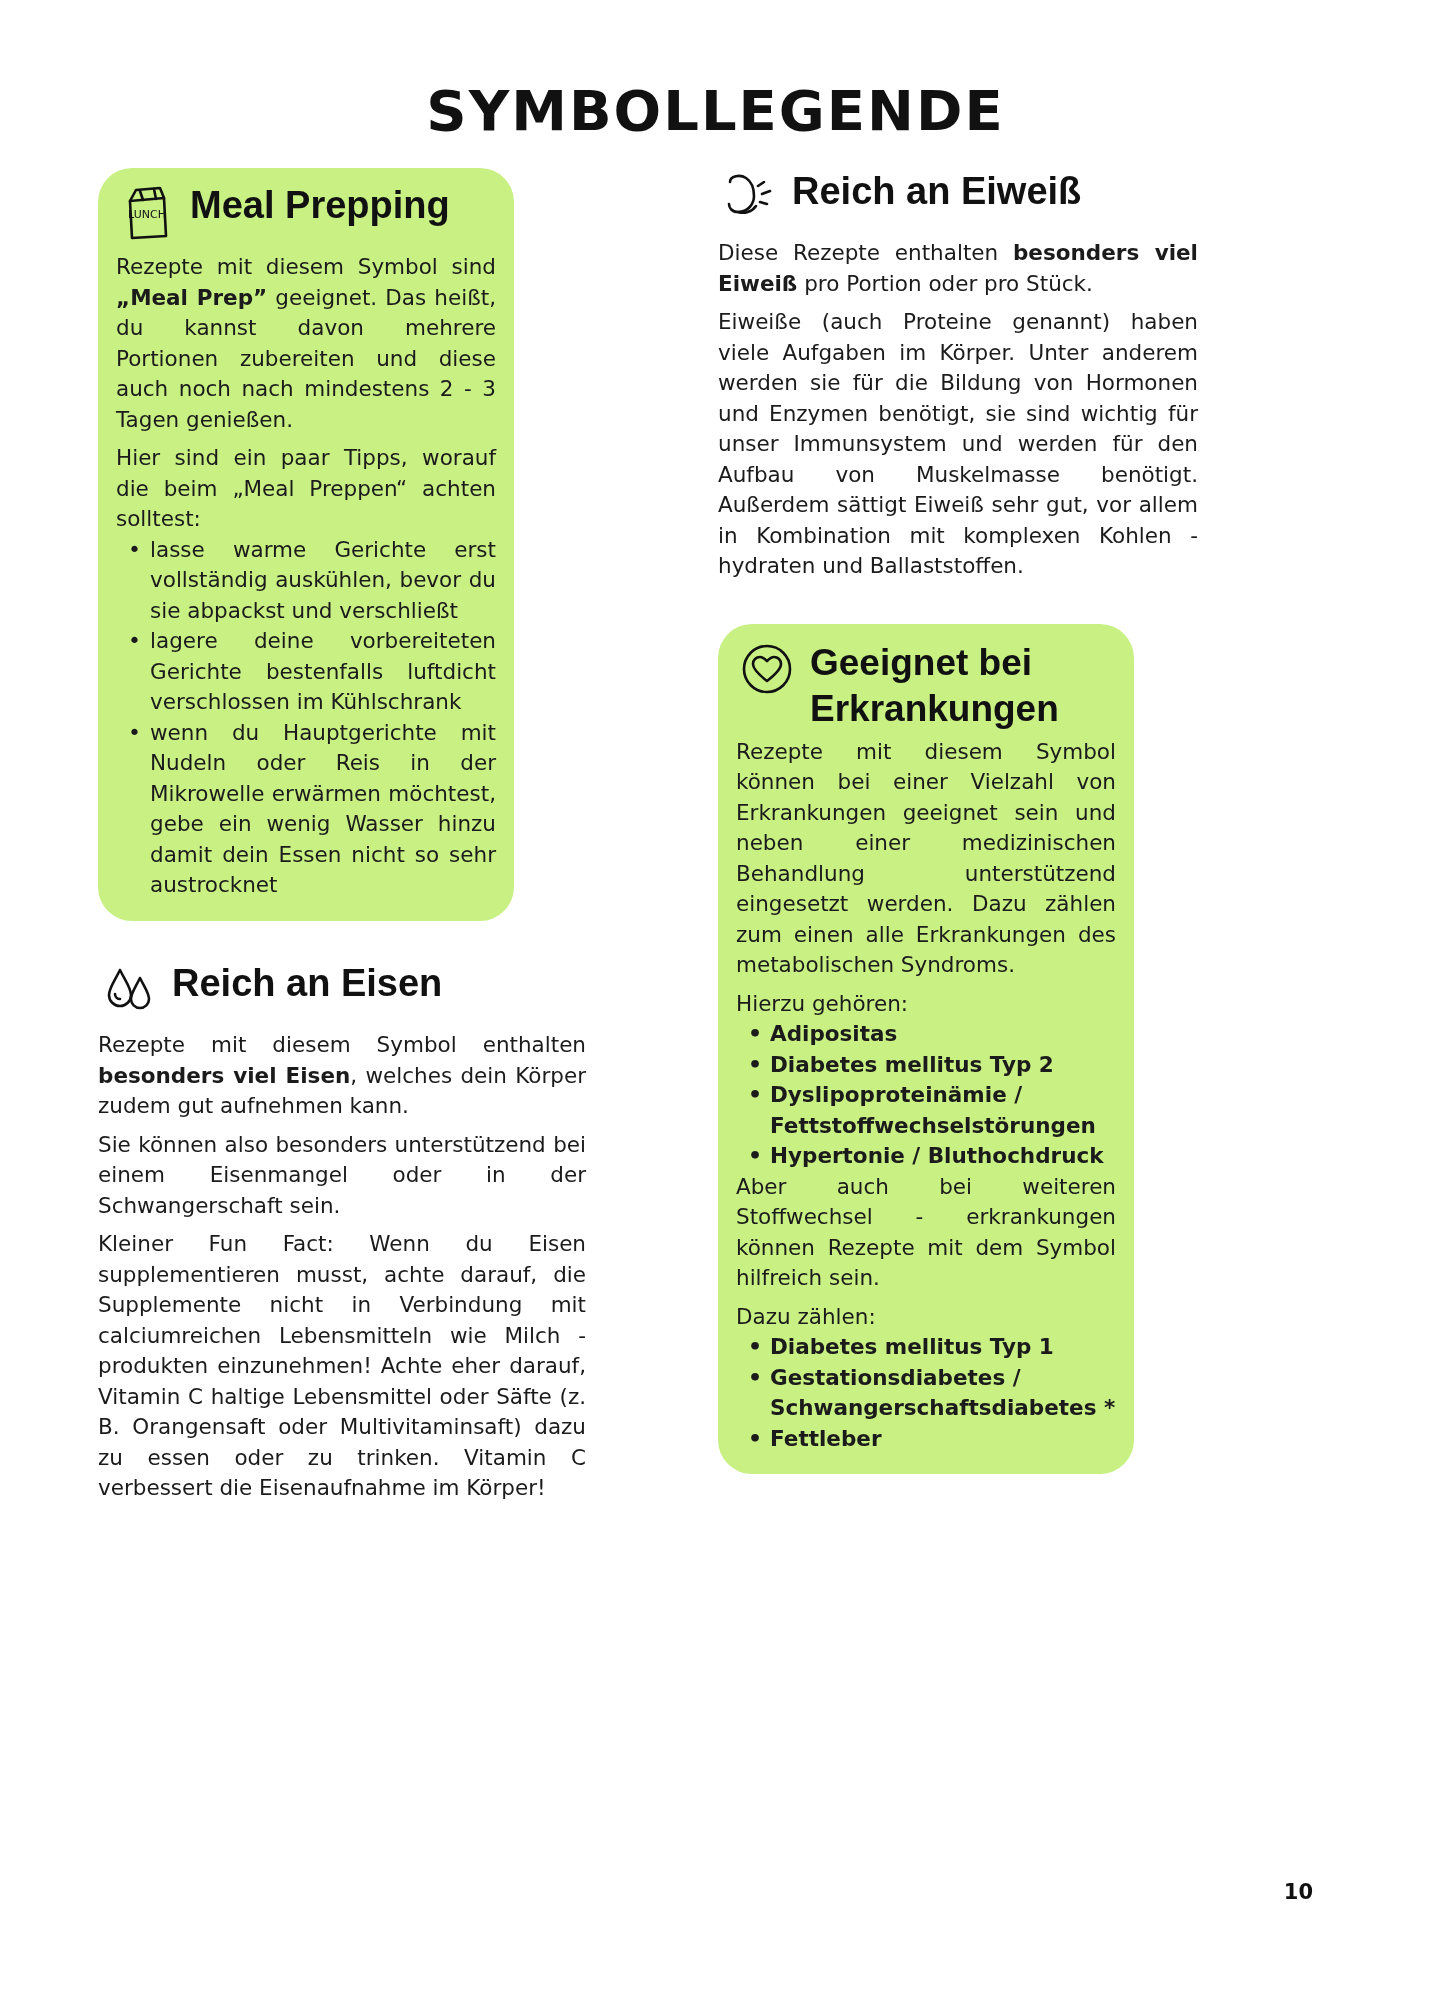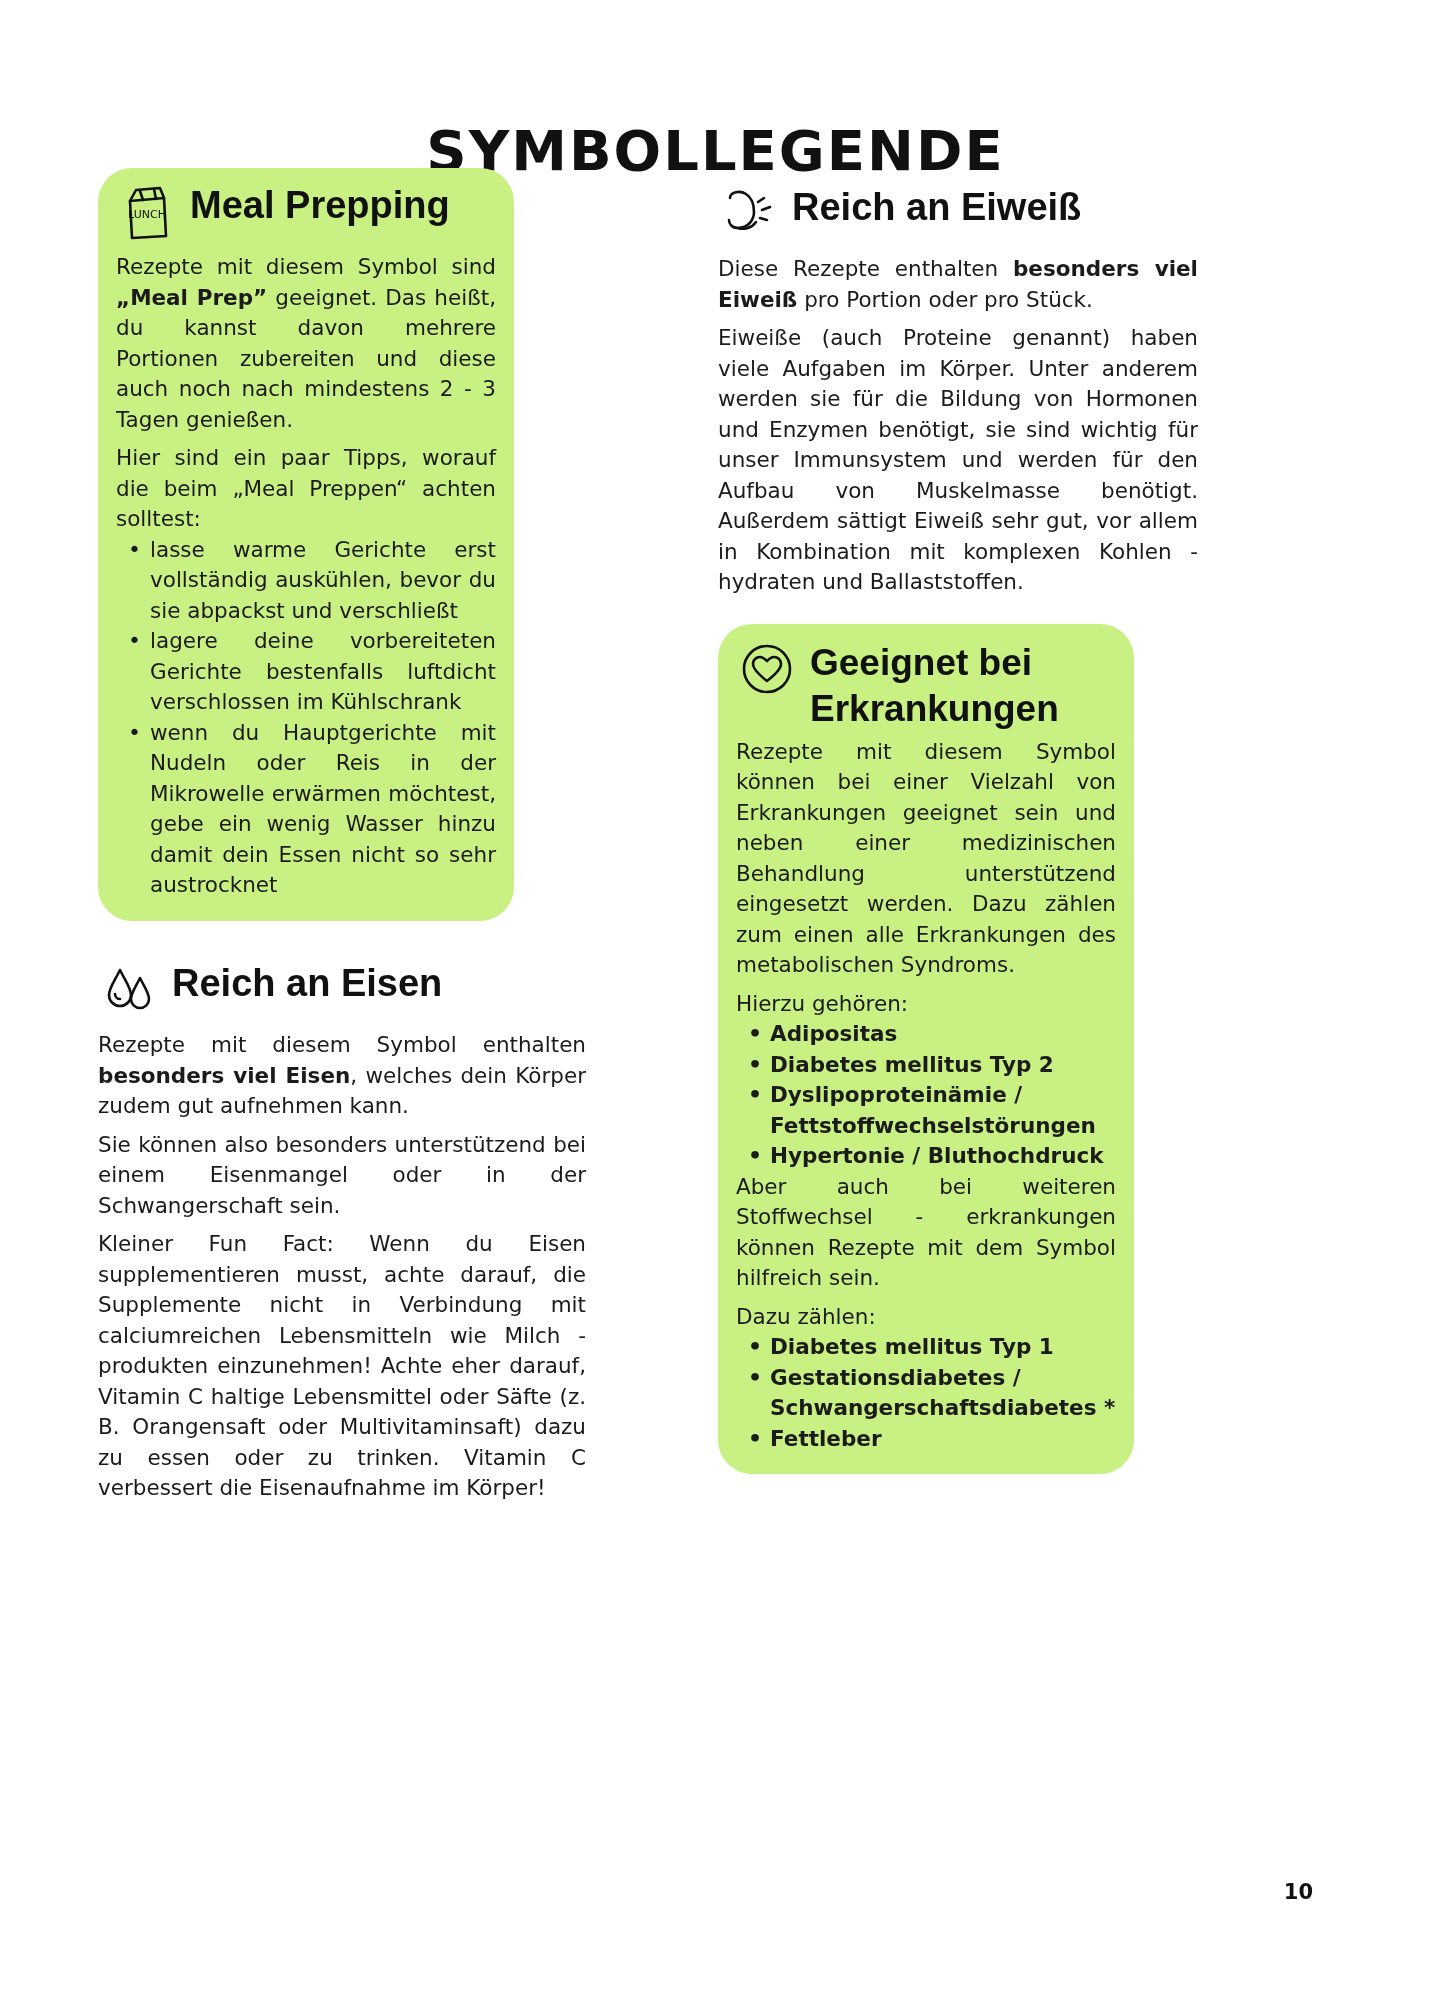--- a/index.html
+++ b/index.html
@@ -24,21 +24,20 @@
     top: 78px;
     left: 0;
     width: 100%;
     text-align: center;
     font-family: "DejaVu Sans", sans-serif;
     font-weight: bold;
     font-size: 56px;
     letter-spacing: 2px;
     color: #111;
     text-transform: uppercase;
-    margin-top: 40px;
   }
 
   
   .col-left {
     position: absolute;
     left: 98px;
     top: 168px;
     width: 488px;
   }
   .col-right {
@@ -129,21 +128,21 @@
     font-size: 21px;
     font-weight: bold;
     color: #111;
   }
 
   
   #mealprep-card { position: absolute; left: 0; top: 0; width: 416px; }
   #eisen-block  { position: absolute; left: 0; top: 792px; width: 488px; }
 
   
-  #eiweiss-block { position: absolute; left: 0; top: 16px; width: 480px; }
+  #eiweiss-block { position: absolute; left: 0; top: 0; width: 480px; }
   #erkrank-card  { position: absolute; left: 0; top: 456px; width: 416px; }
 </style>
 </head>
 <body>
 
 <div class="page">
 
   <div class="page-title">SYMBOLLEGENDE</div>
 
   <div class="col-left">

